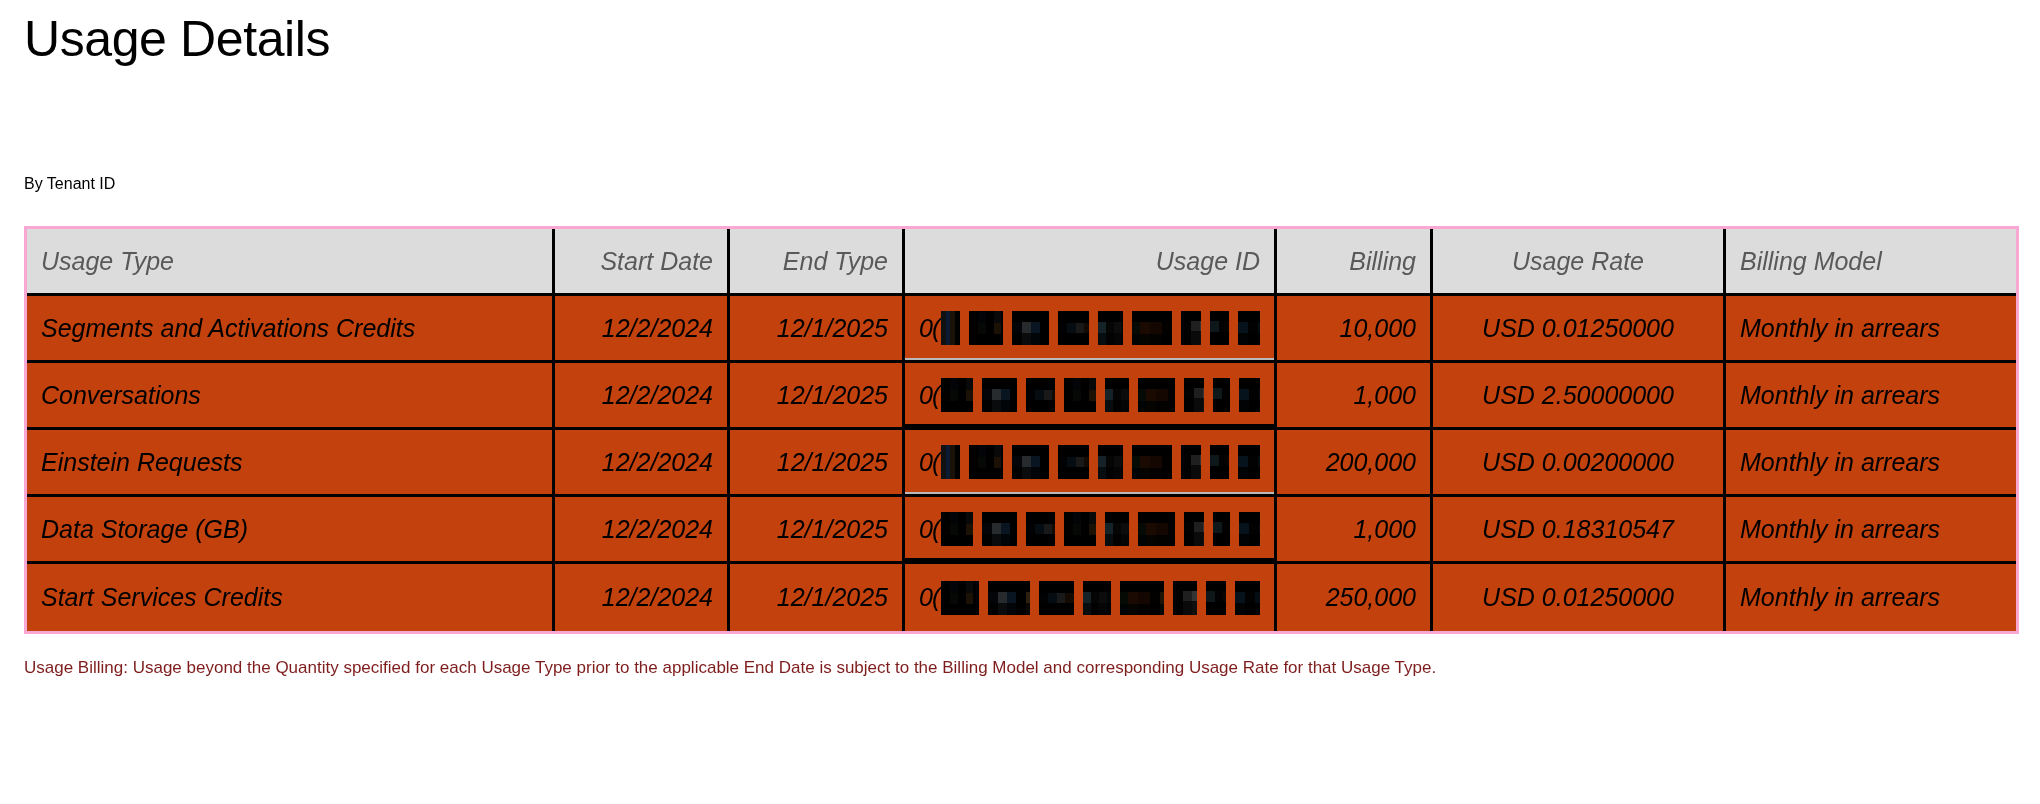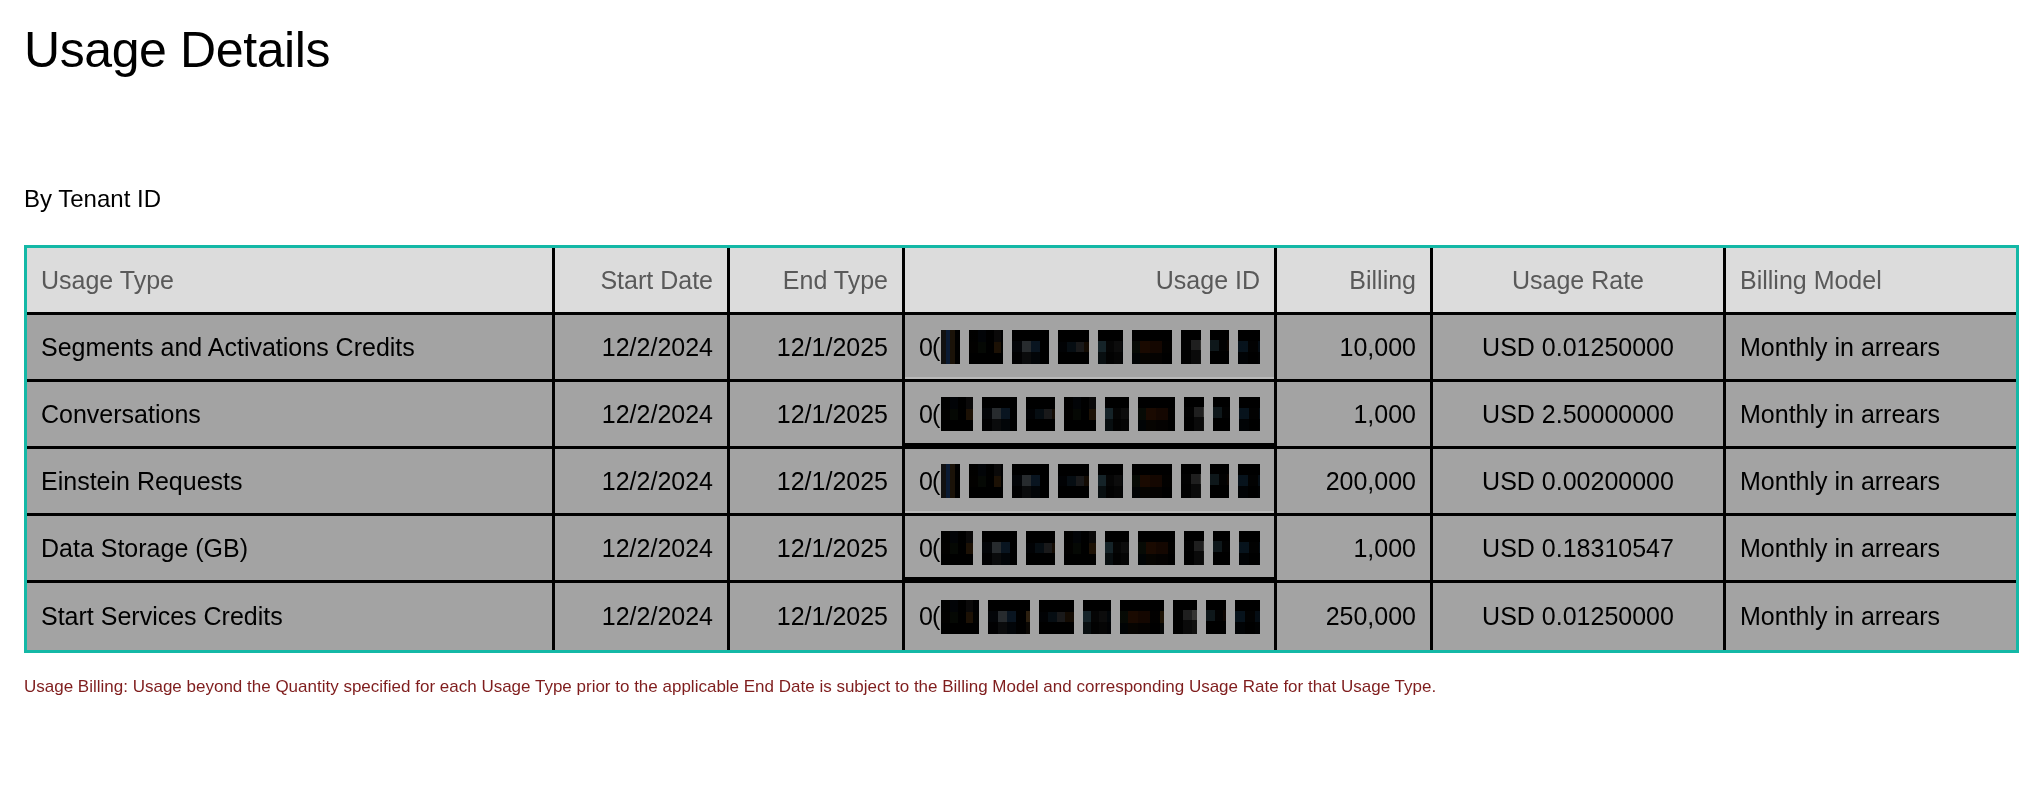--- a/index.html
+++ b/index.html
@@ -12,66 +12,67 @@
     height: 804px;
     font-family: "Liberation Sans", sans-serif;
     color: #000000;
     overflow: hidden;
   }
   .page {
     position: relative;
     width: 2040px;
     height: 804px;
     box-sizing: border-box;
-    padding: 11px 24px;
+    padding: 0 24px;
     border-radius: 26px;
   }
   .page-title {
     font-size: 50px;
     font-weight: normal;
     line-height: 1;
     margin: 0;
     padding-top: 14px;
     letter-spacing: -0.4px;
     color: #000;
   }
   .subtitle {
-    font-size: 24px;
+    font-size: 16px;
     line-height: 1;
     margin: 0;
     padding-top: 112px;
     color: #000;
   }
 
   
   .usage-table-wrap {
     margin-top: 34px;
     width: 1992px;
   }
   table.usage-table {
     border-collapse: separate;
     border-spacing: 0;
     table-layout: fixed;
     width: 1992px;
     background: #ffffff;
-    border: 3px solid #14b8a6;
+    border: 3px solid #f9a8d4;
+    font-style: italic;
   }
   table.usage-table th,
   table.usage-table td {
     box-sizing: border-box;
     height: 67px;
     padding: 0 14px;
     font-size: 25px;
     font-weight: normal;
     vertical-align: middle;
     white-space: nowrap;
     overflow: hidden;
     border-right: 3px solid #000000;
     border-bottom: 3px solid #000000;
-    background: #a3a3a3;
+    background: #c2410c;
   }
   table.usage-table th {
     background: #dcdcdc;
     color: #595959;
   }
   table.usage-table th:last-child,
   table.usage-table td:last-child {
     border-right: none;
   }
   table.usage-table tr:last-child td {

